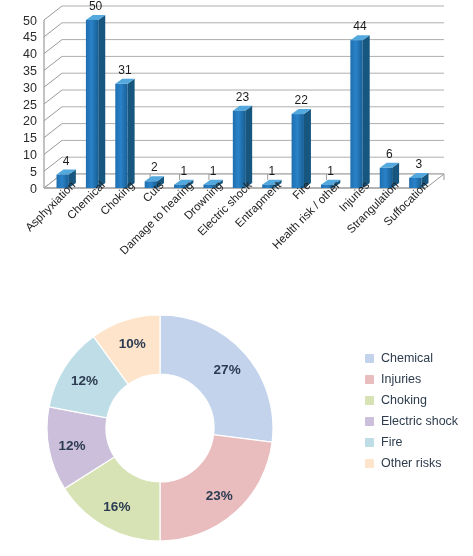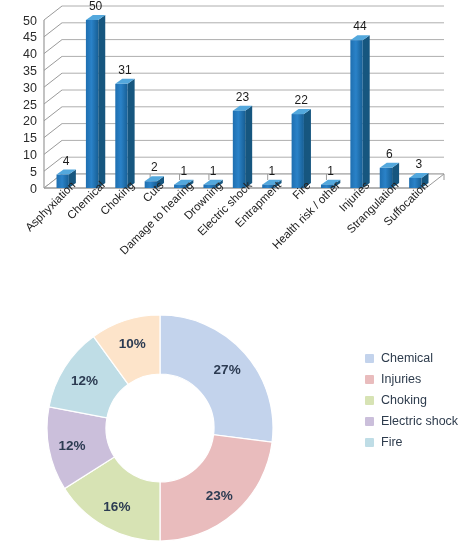--- a/index.html
+++ b/index.html
@@ -249,13 +249,17 @@
       <span class="legend-text">Choking</span>
     </div>
     <div class="legend-row">
       <span class="legend-swatch" style="background: rgb(203, 191, 219);"></span>
       <span class="legend-text">Electric shock</span>
     </div>
     <div class="legend-row">
       <span class="legend-swatch" style="background: rgb(191, 221, 230);"></span>
       <span class="legend-text">Fire</span>
     </div>
+    <div class="legend-row">
+      <span class="legend-swatch" style="background: rgb(253, 228, 202);"></span>
+      <span class="legend-text">Other risks</span>
+    </div>
   </div>
 
 </body></html>

